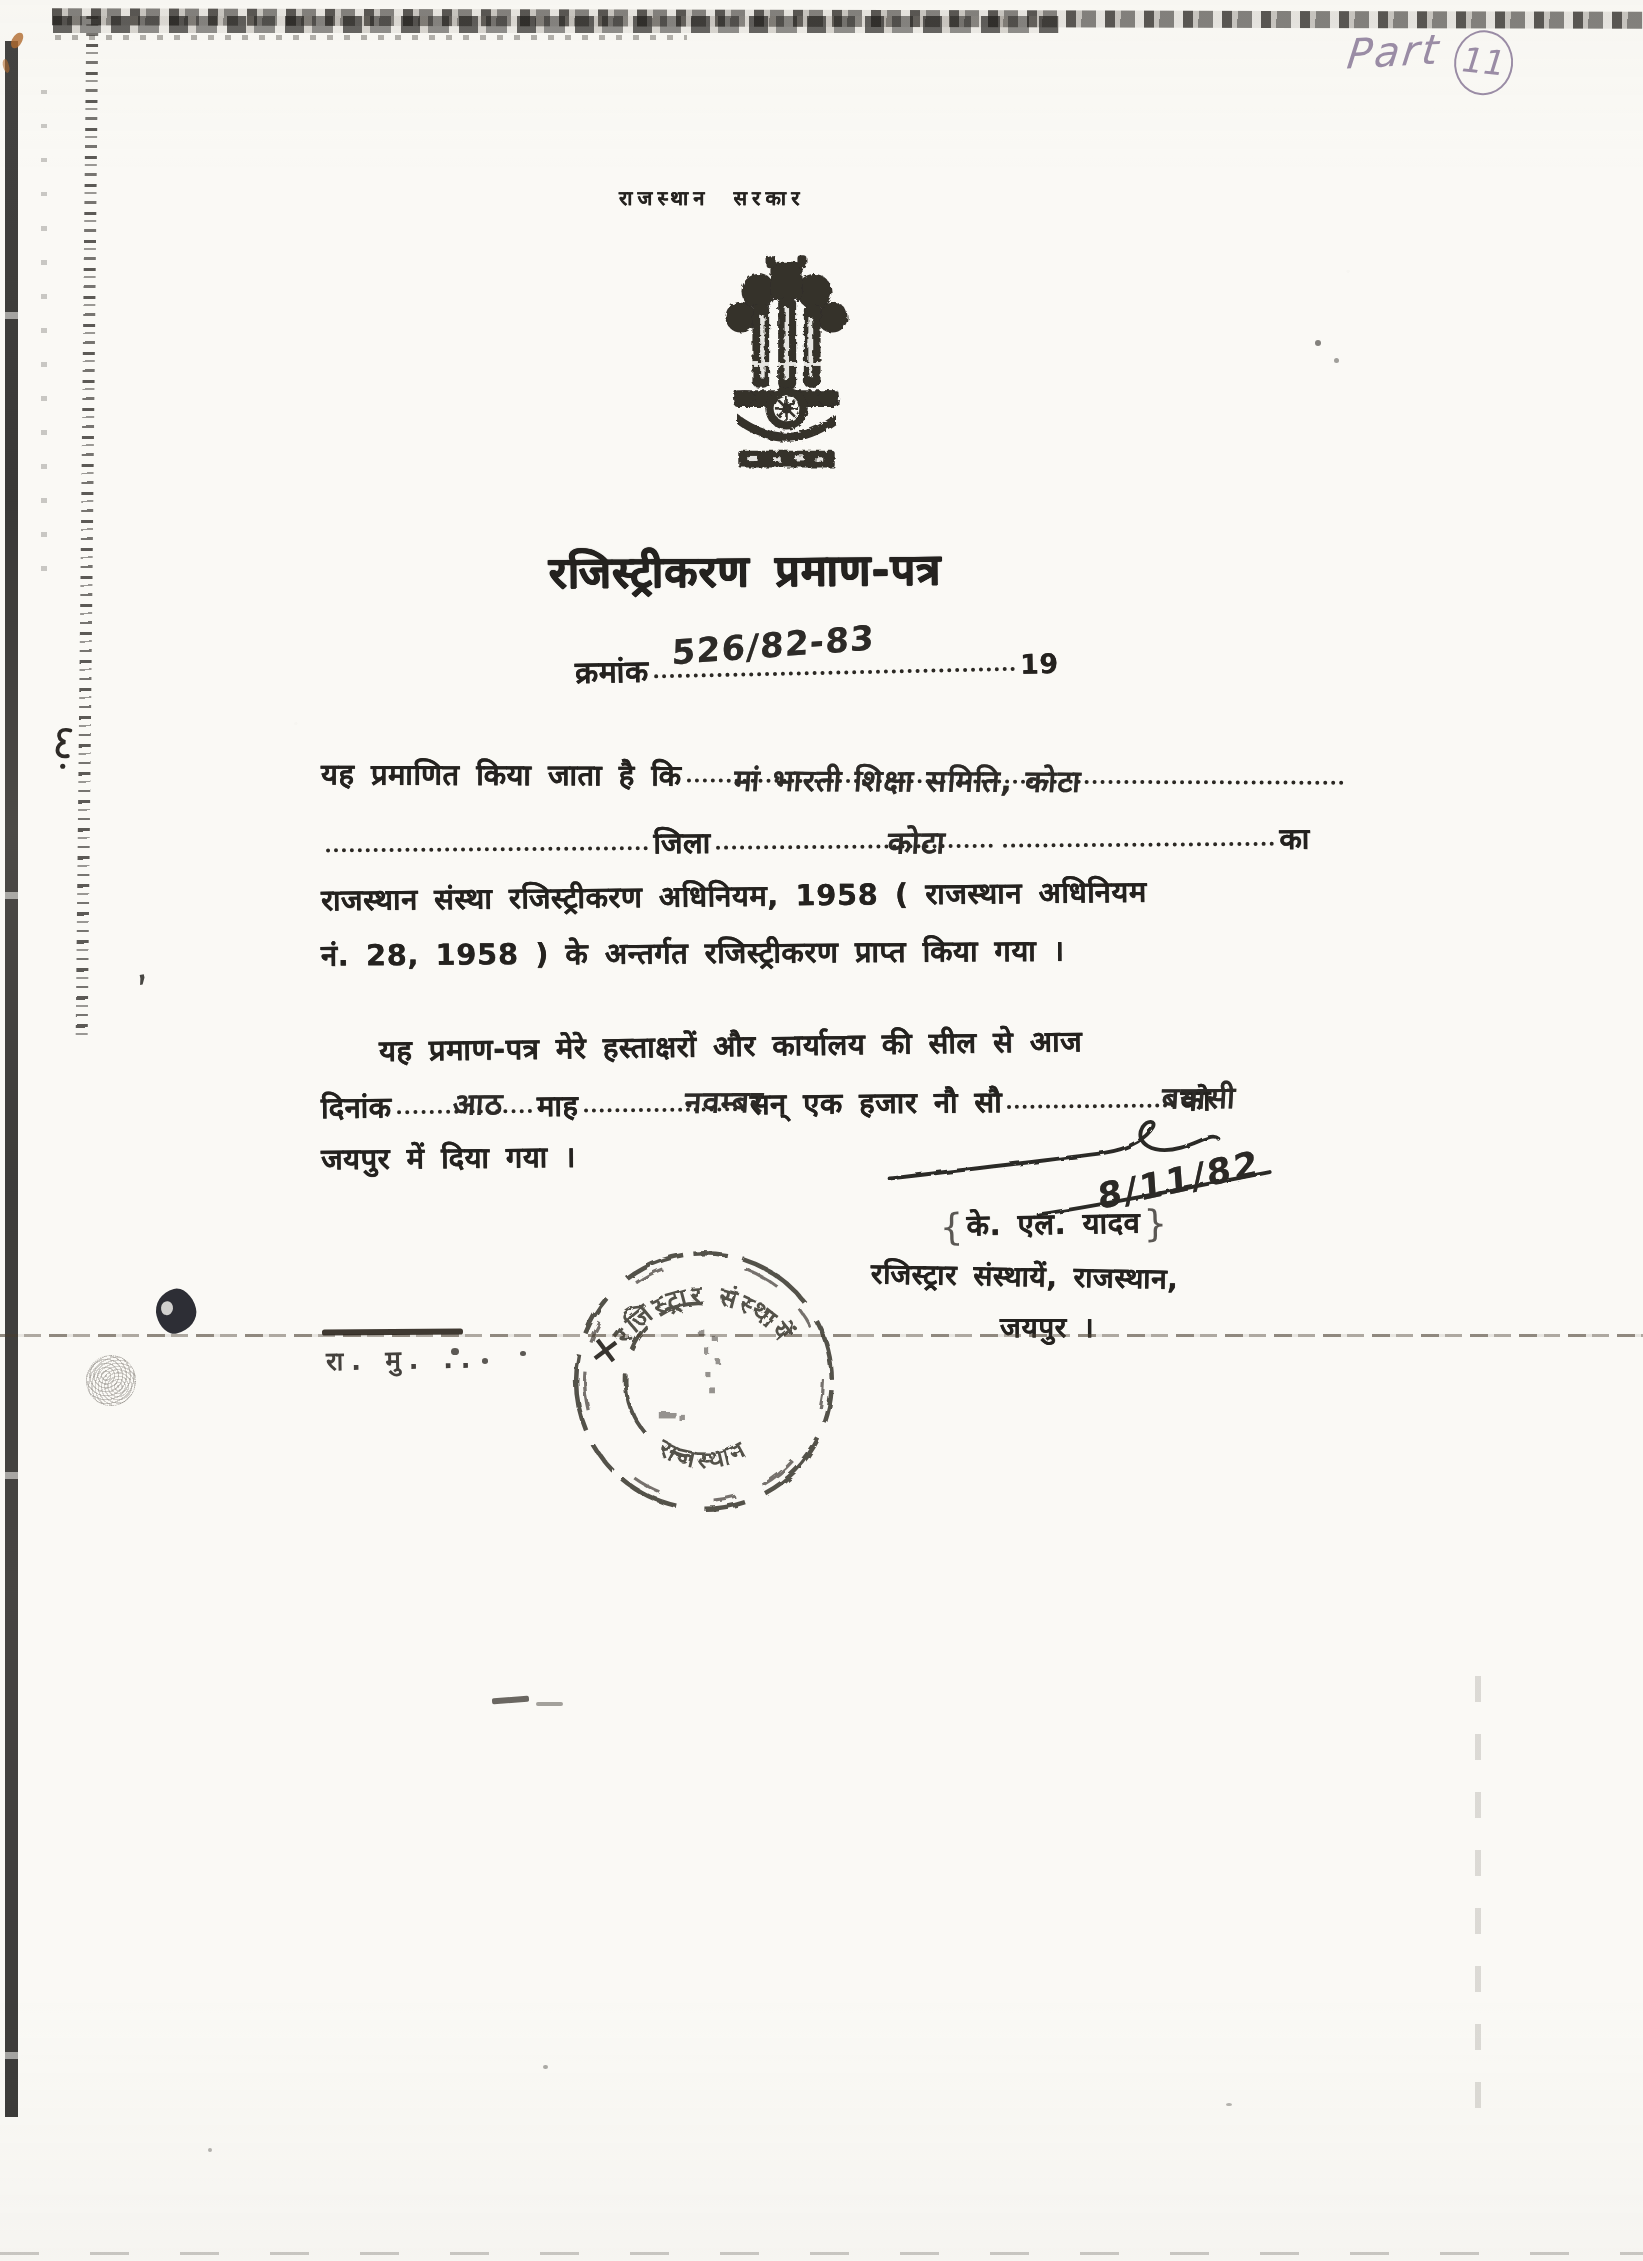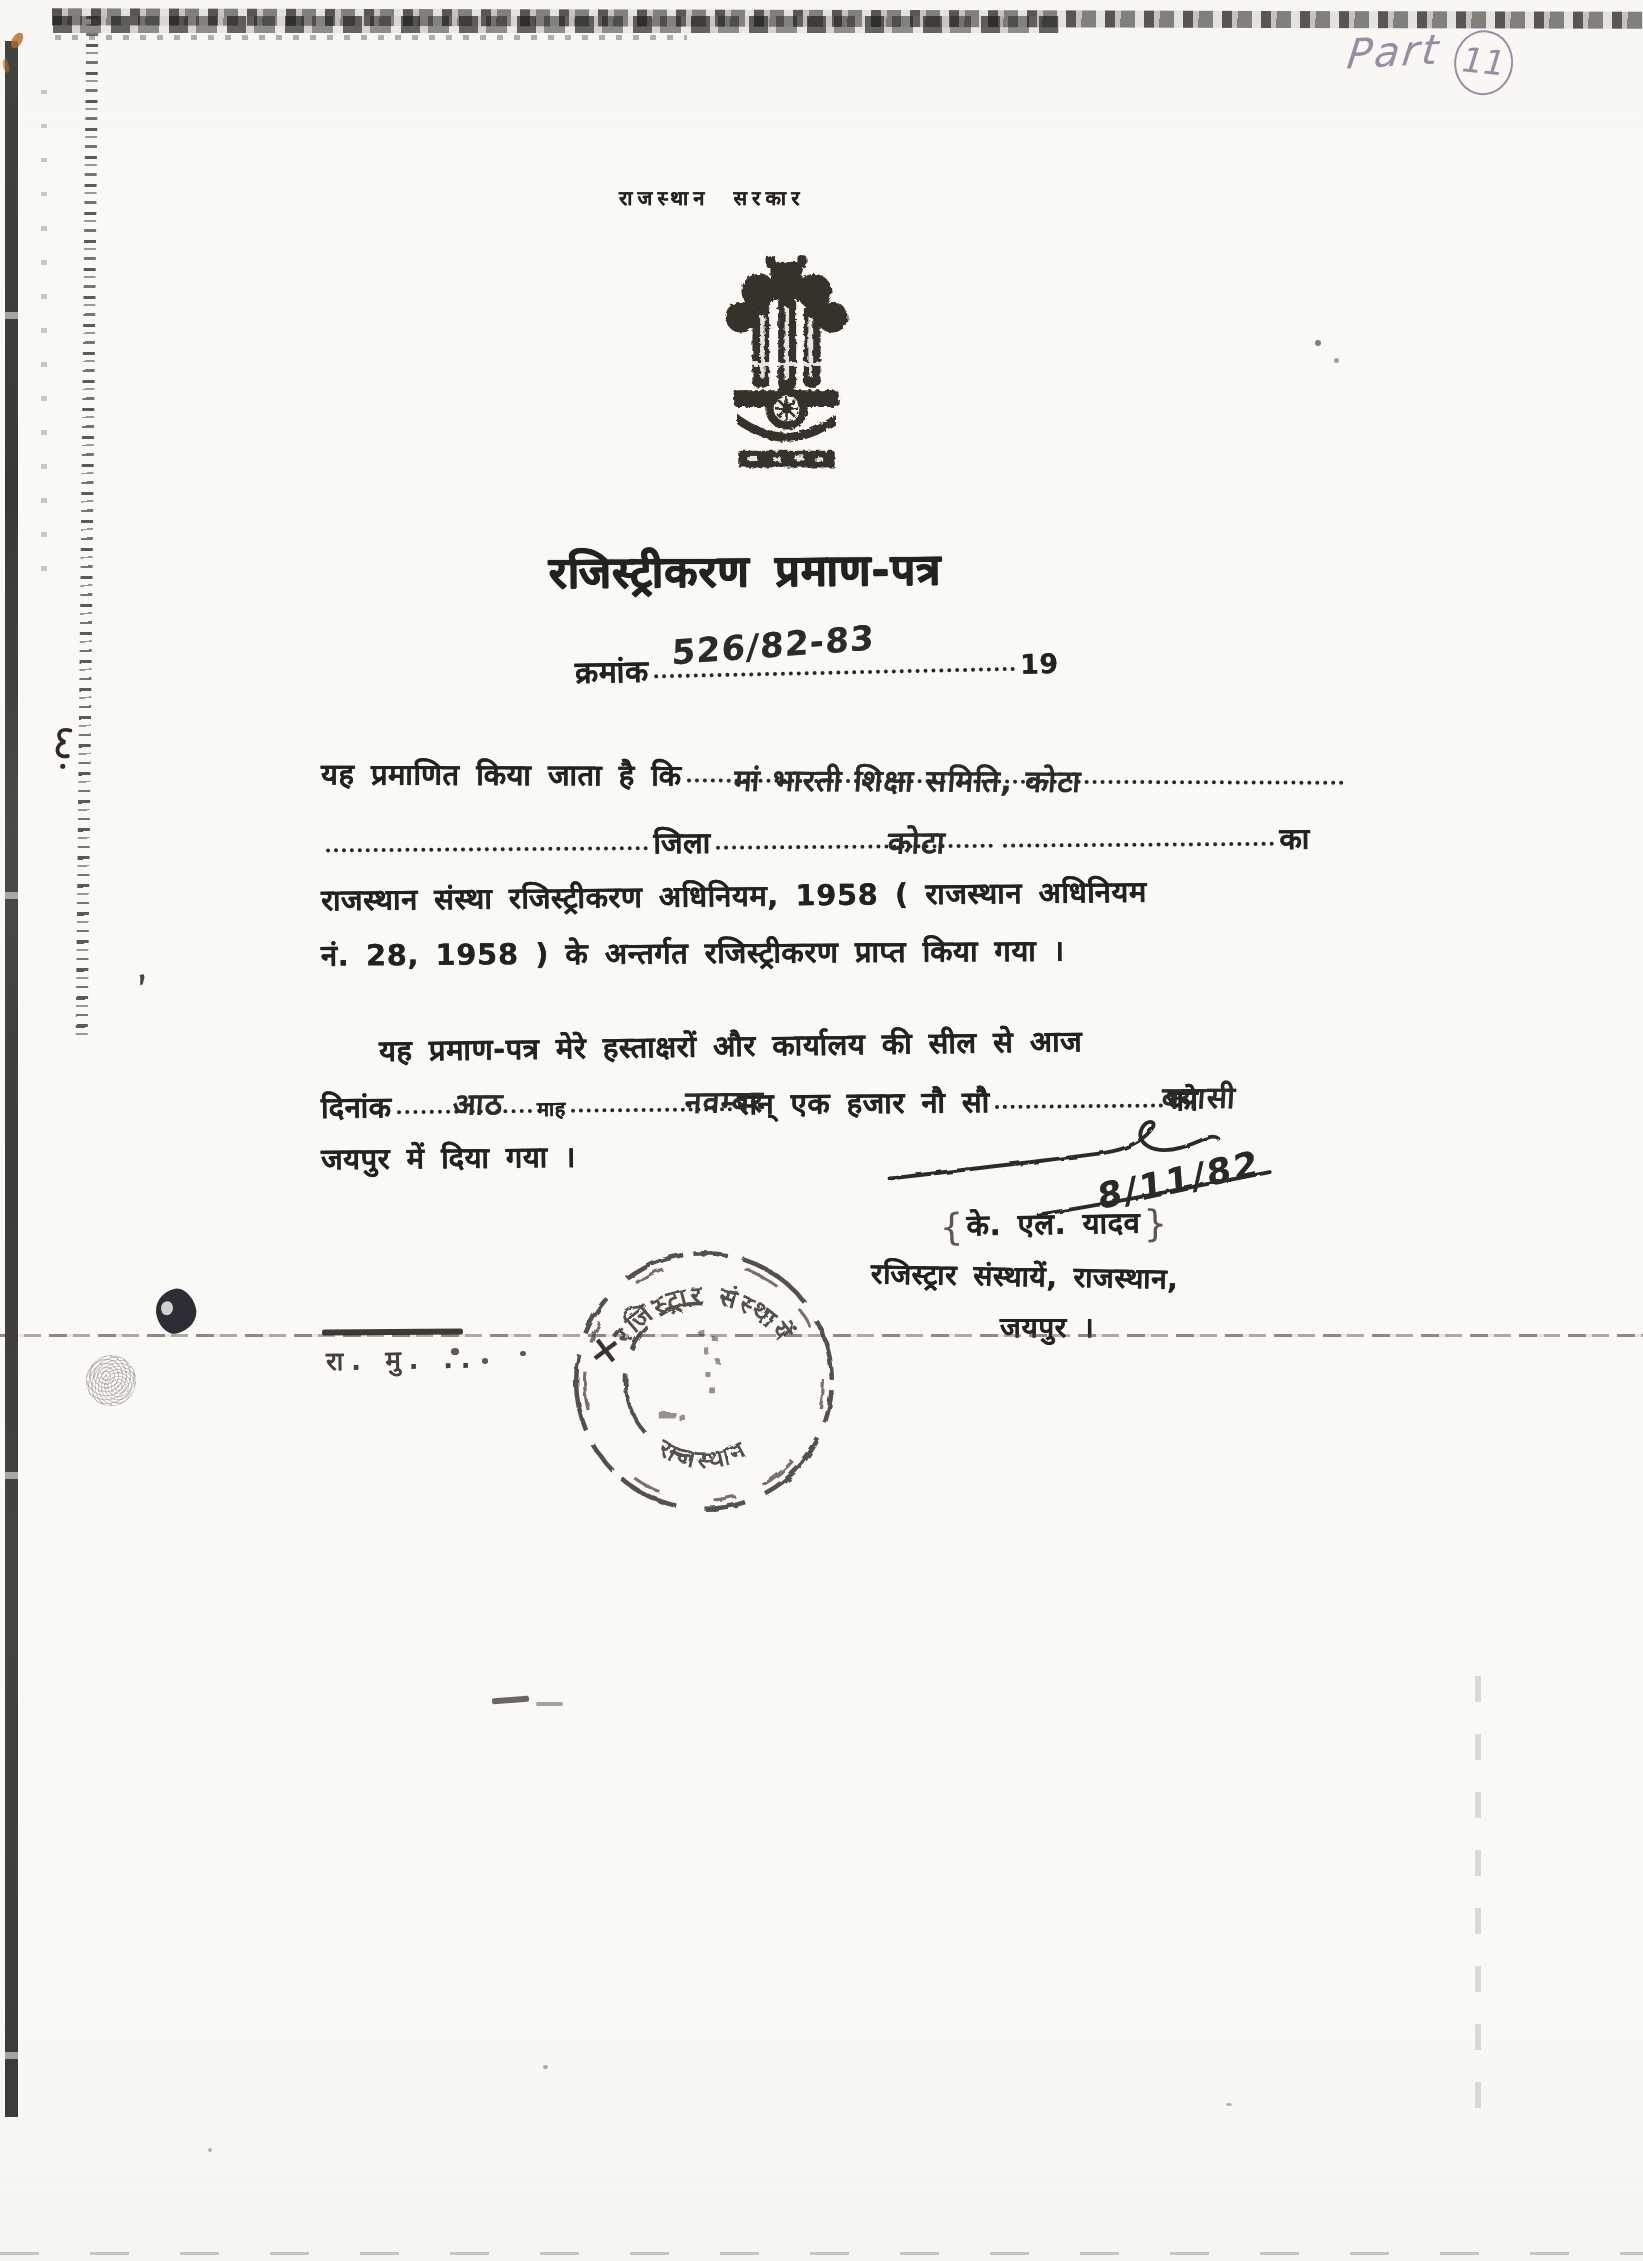--- a/index.html
+++ b/index.html
@@ -215,21 +215,21 @@
     <span class="dots" style="width:322px;"></span><span class="print" style="font-size:29px;">जिला</span><span class="dots" style="width:277px;"></span><span class="dots" style="width:271px;"></span><span class="print" style="font-size:29px;">का</span>
     <span class="hand overlay-hand" style="left:567px; top:0px; font-size:31px;">कोटा</span>
   </div>
 
   <div class="line print" style="left:321px; top:875px; font-size:29px; transform:rotate(-.6deg);">राजस्थान संस्था रजिस्ट्रीकरण अधिनियम, 1958 ( राजस्थान अधिनियम</div>
   <div class="line print" style="left:321px; top:932px; font-size:29px; transform:rotate(-.4deg);">नं. 28, 1958 ) के अन्तर्गत रजिस्ट्रीकरण प्राप्त किया गया ।</div>
 
   <div class="line print" style="left:379px; top:1025px; font-size:29px; transform:rotate(-.8deg);">यह प्रमाण-पत्र मेरे हस्ताक्षरों और कार्यालय की सील से आज</div>
 
   <div class="line" style="left:321px; top:1083px; transform:rotate(-.5deg);">
-    <span class="print" style="font-size:29px;">दिनांक</span><span class="dots" style="width:135px;"></span><span class="print" style="font-size:20px;">माह</span><span class="dots" style="width:161px;"></span><span class="print" style="font-size:29px;">सन् एक हजार नौ सौ</span><span class="dots" style="width:168px;"></span><span class="print" style="font-size:29px;">को</span>
+    <span class="print" style="font-size:29px;">दिनांक</span><span class="dots" style="width:135px;"></span><span class="print" style="font-size:29px;">माह</span><span class="dots" style="width:161px;"></span><span class="print" style="font-size:29px;">सन् एक हजार नौ सौ</span><span class="dots" style="width:168px;"></span><span class="print" style="font-size:29px;">को</span>
     <span class="hand overlay-hand" style="left:132px; top:-2.6px; font-size:30px;">आठ</span>
     <span class="hand overlay-hand" style="left:364px; top:-2.6px; font-size:30px;">नवम्बर</span>
     <span class="hand overlay-hand" style="left:841px; top:-2.6px; font-size:30px;">बयासी</span>
   </div>
 
   <div class="line print" style="left:321px; top:1137px; font-size:29px; transform:rotate(-.6deg);">जयपुर में दिया गया ।</div>
 
   <svg class="abs" style="left:877px; top:1113px;" width="413" height="122" viewBox="0 0 640 190" aria-hidden="true">
     <defs>
       <filter id="rough2" x="-20%" y="-20%" width="140%" height="140%">

